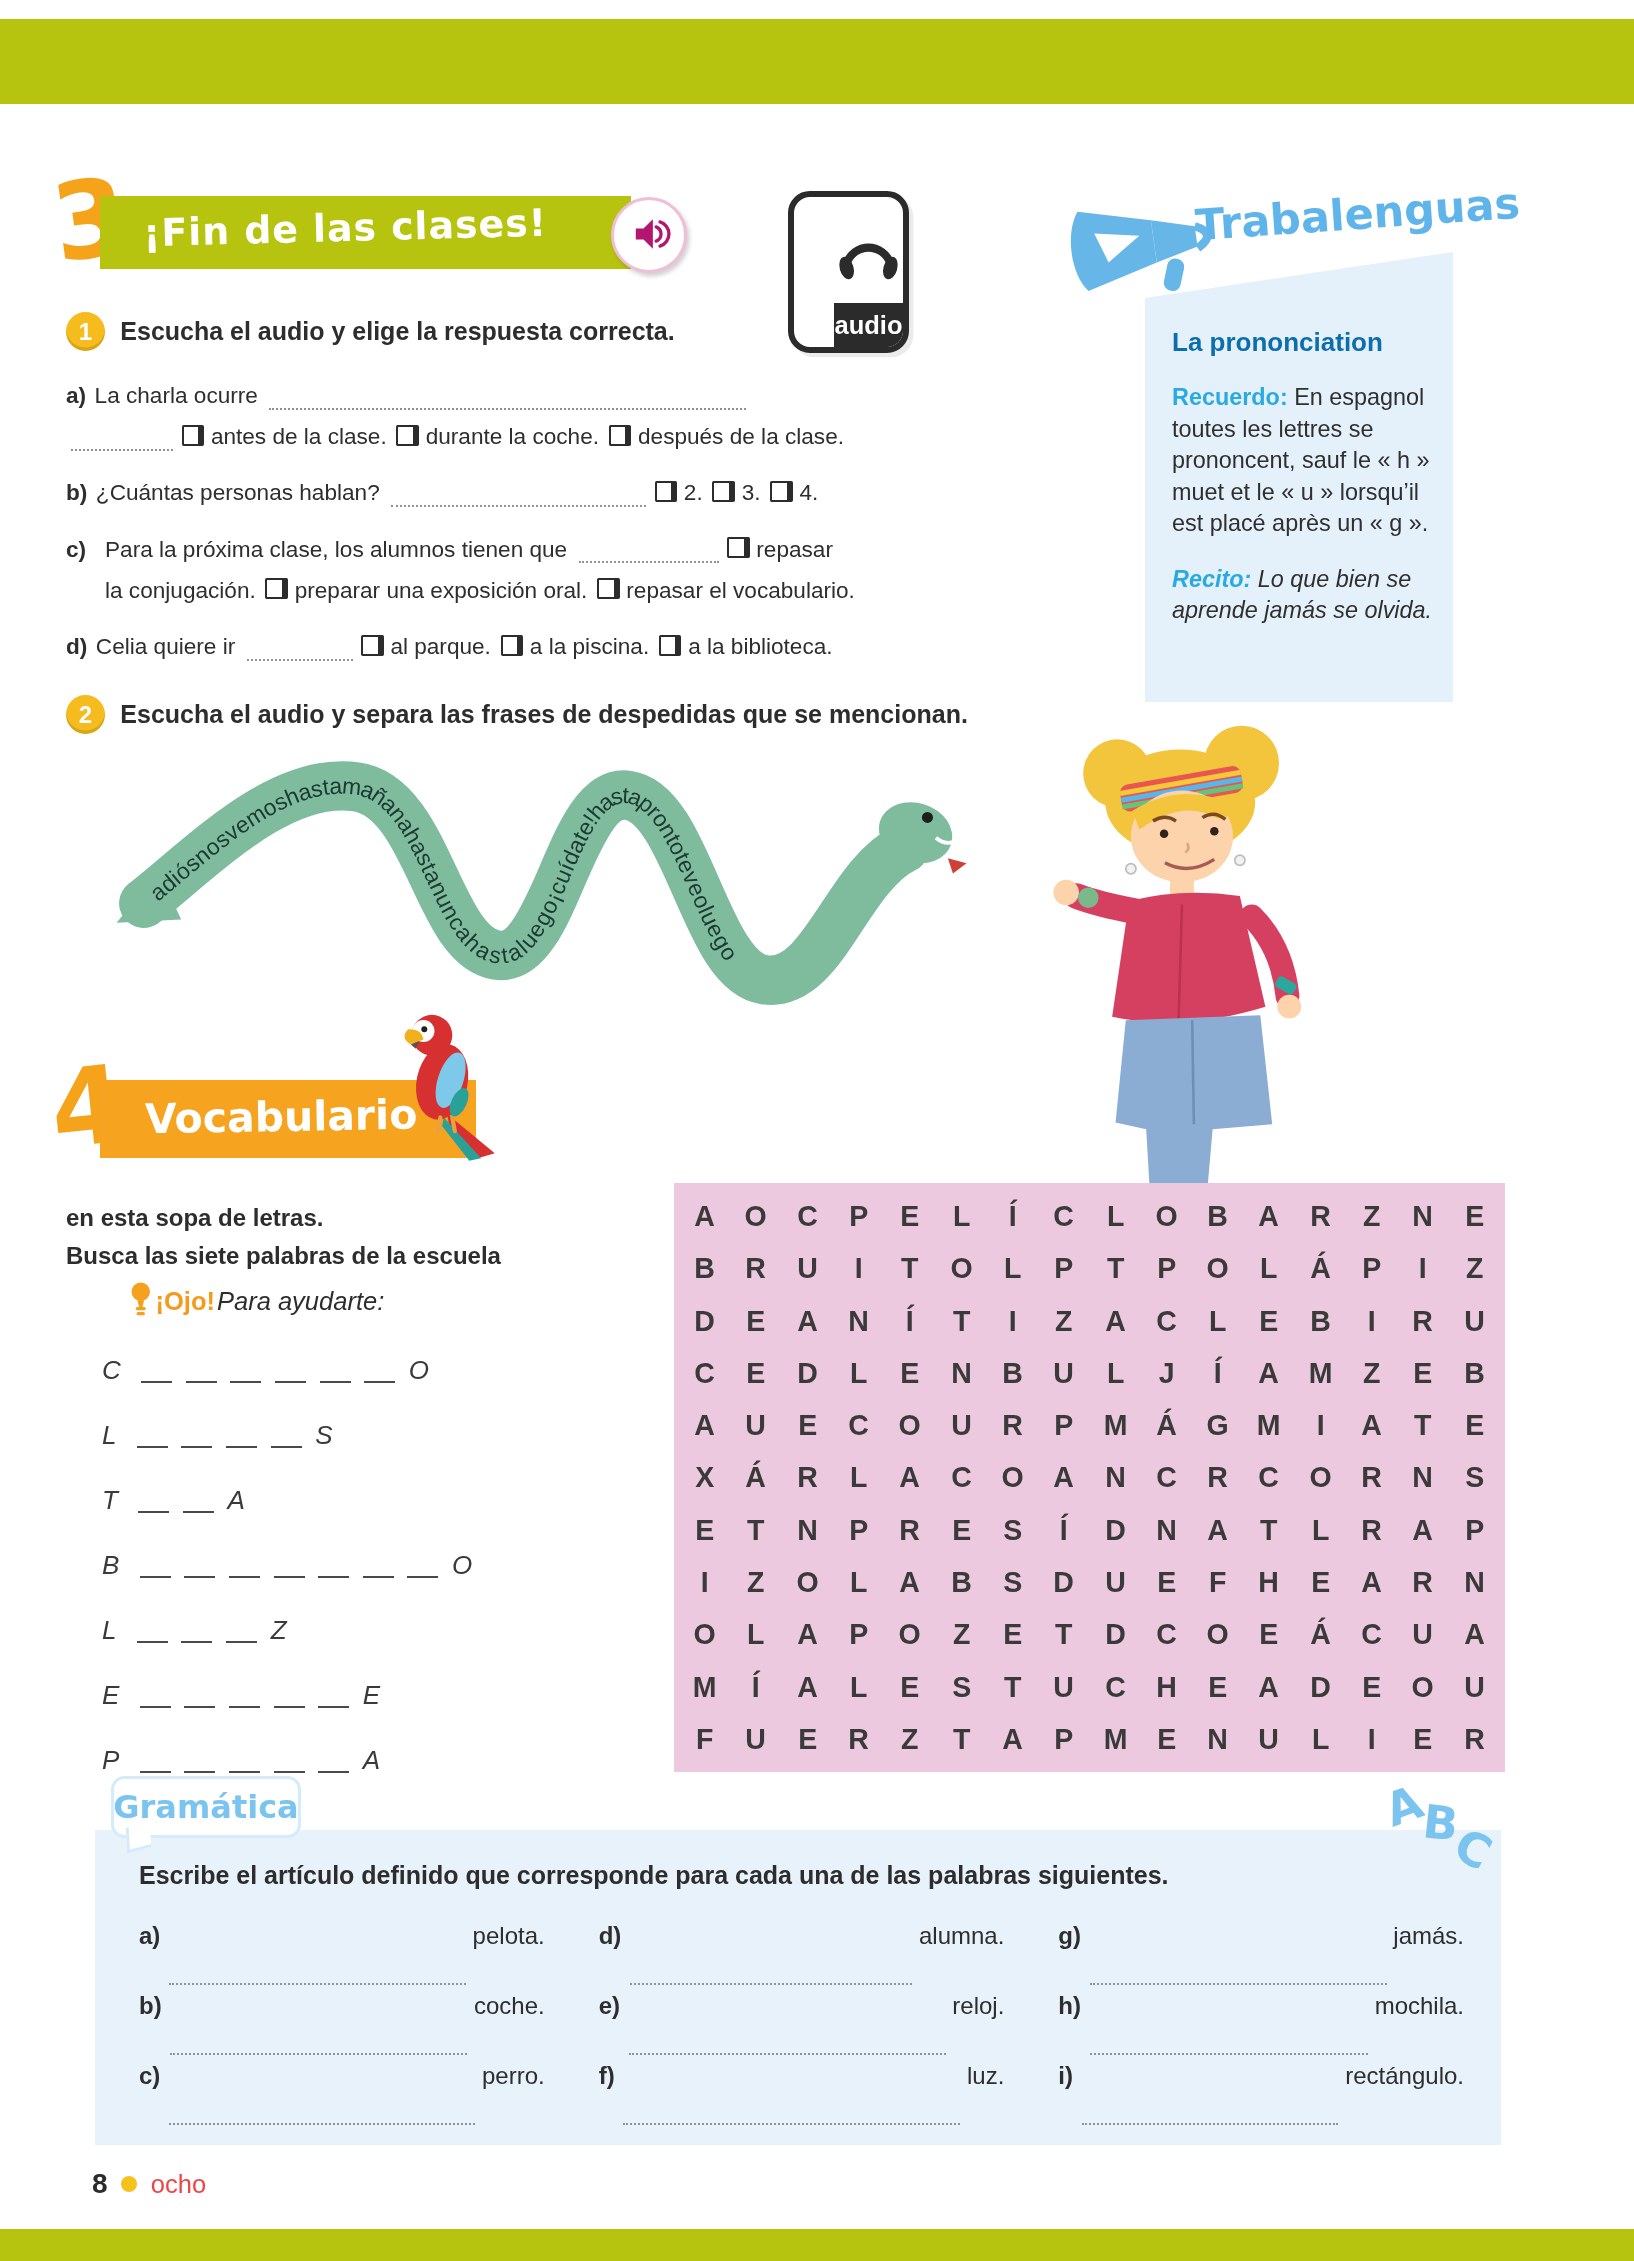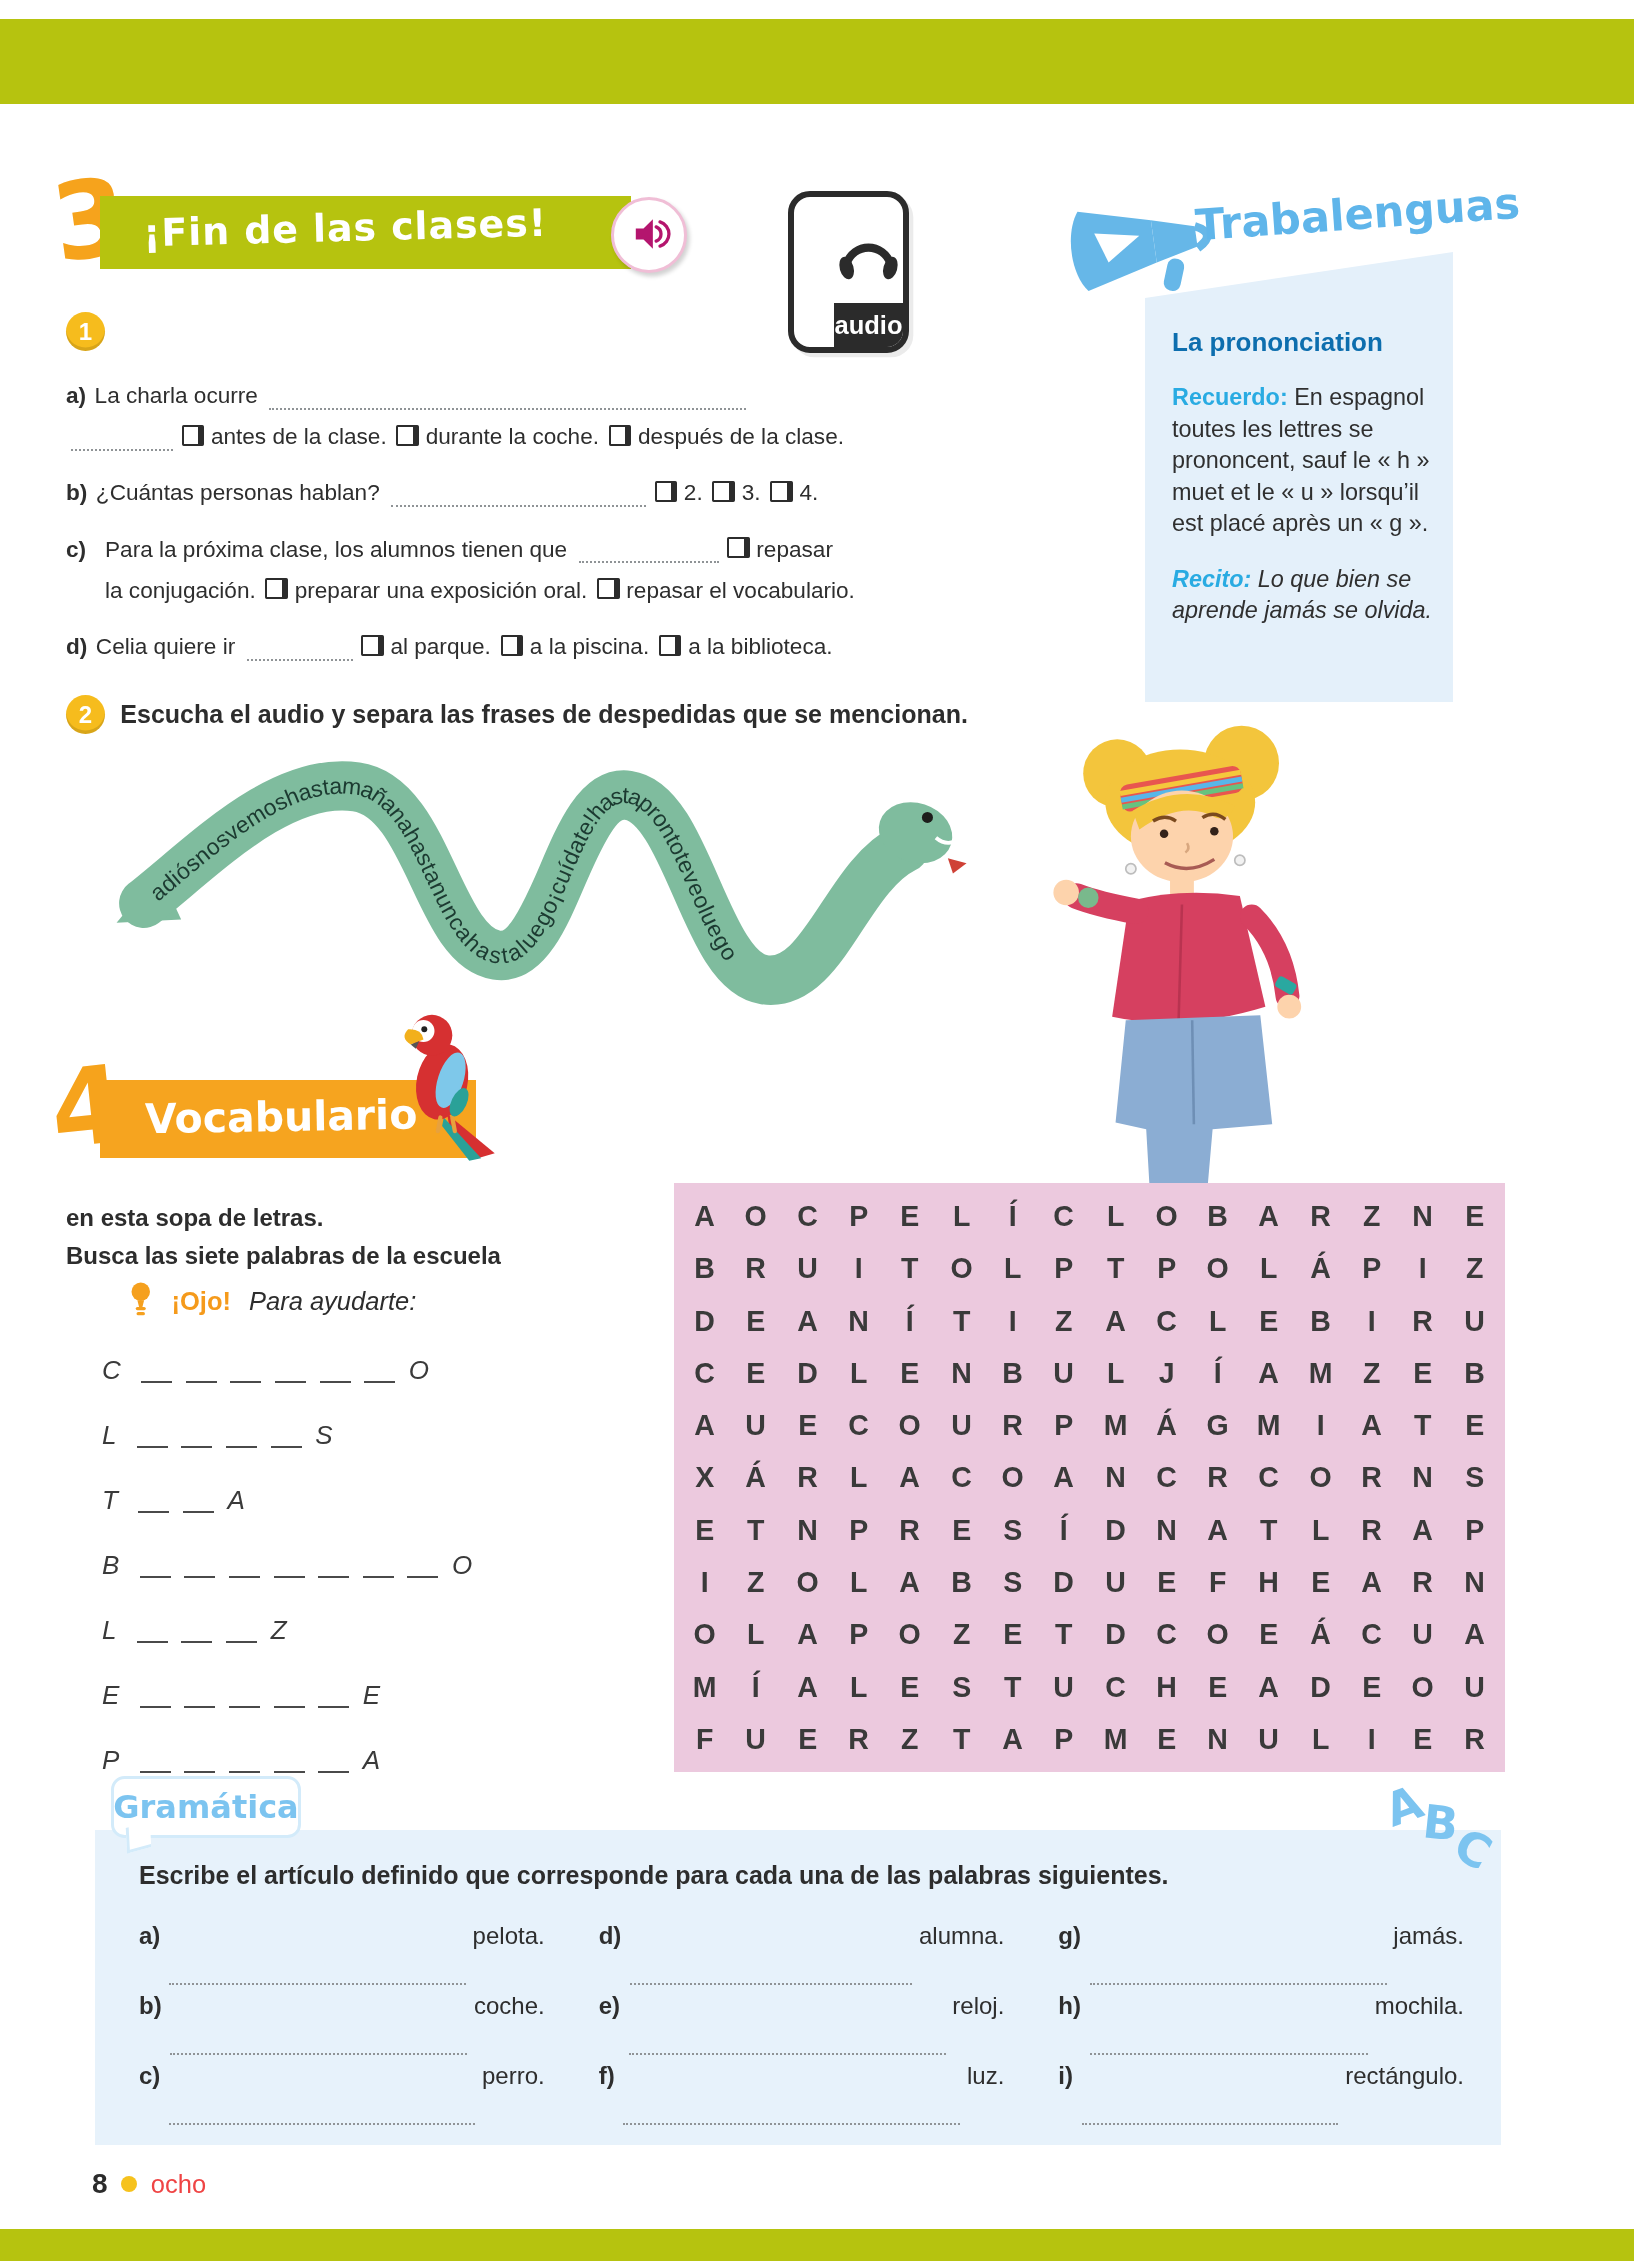--- a/index.html
+++ b/index.html
@@ -65,21 +65,21 @@
 
   
   .sec4-num{left:51px;top:1054px;font-family:"DejaVu Sans",sans-serif;font-size:107px;font-weight:bold;
             color:#f6a31c;transform:rotate(-6deg);line-height:1;}
   .sec4-banner{left:100px;top:1080px;width:376px;height:78px;background:#f6a41f;}
   .sec4-title{left:145px;top:1093px;font-family:"DejaVu Sans",sans-serif;font-size:41px;font-weight:800;
               color:#fff;transform:rotate(-1deg);}
   .parrot-wrap{left:398px;top:1005px;width:112px;height:158px;z-index:3;}
 
   .busca{left:66px;top:1199px;font-size:24px;font-weight:800;line-height:38px;color:#2d2d2d;}
-  .ojo-line{left:128px;top:1280px;font-size:25.5px;display:flex;align-items:center;gap:18px;}
+  .ojo-line{left:128px;top:1280px;font-size:25.5px;display:flex;align-items:center;gap:2px;}
   .ojo{color:#f59a1b;font-weight:800;}
   .ojo-rest{font-style:italic;color:#2d2d2d;}
 
   .hints{left:102px;top:1338px;}
   .hint-row{height:65px;font-size:26px;font-style:italic;color:#3a3a3a;display:flex;align-items:center;}
   .hint-first{margin-right:13.6px;}
   .hint-last{margin-left:6.8px;}
   .blank{width:31px;border-bottom:2.6px solid #4a4a4a;height:22px;margin:0 6.8px;display:inline-block;}
 
   
@@ -165,20 +165,21 @@
     <div class="pron-title">La prononciation</div>
     <div id="pron-paras">
         <p><span class="lead">Recuerdo: </span>En espagnol toutes les lettres se prononcent, sauf le « h » muet et le « u » lorsqu’il est placé après un « g ».</p>
         <p class="it"><span class="lead">Recito: </span>Lo que bien se aprende jamás se olvida.</p>
       </div>
   </div>
 
   <div class="abs ex1">
     <div class="ex-header">
       <div class="numcircle">1</div>
+      <div class="ex-title">Escucha el audio y elige la respuesta correcta.</div>
     </div>
     <div id="ex1-items">
         <div class="ex1-item"><span class="ex1-label">a)</span><span>La charla ocurre </span><span class="dots" style="width: 477px;"></span><br><span class="dots" style="width: 102px;"></span><span class="cbox"></span><span>antes de la clase. </span><span class="cbox"></span><span>durante la coche. </span><span class="cbox"></span><span>después de la clase.</span></div>
         <div class="ex1-item"><span class="ex1-label">b)</span><span>¿Cuántas personas hablan? </span><span class="dots" style="width: 255px;"></span><span class="cbox"></span><span>2. </span><span class="cbox"></span><span>3. </span><span class="cbox"></span><span>4.</span></div>
         <div class="ex1-item hang"><span class="ex1-label">c)</span><span>Para la próxima clase, los alumnos tienen que </span><span class="dots" style="width: 140px;"></span><span class="cbox"></span><span>repasar</span><br><span>la conjugación. </span><span class="cbox"></span><span>preparar una exposición oral. </span><span class="cbox"></span><span>repasar el vocabulario.</span></div>
         <div class="ex1-item"><span class="ex1-label">d)</span><span>Celia quiere ir </span><span class="dots" style="width: 106px;"></span><span class="cbox"></span><span>al parque. </span><span class="cbox"></span><span>a la piscina. </span><span class="cbox"></span><span>a la biblioteca.</span></div>
       </div>
   </div>
 
   <div class="abs ex2">

